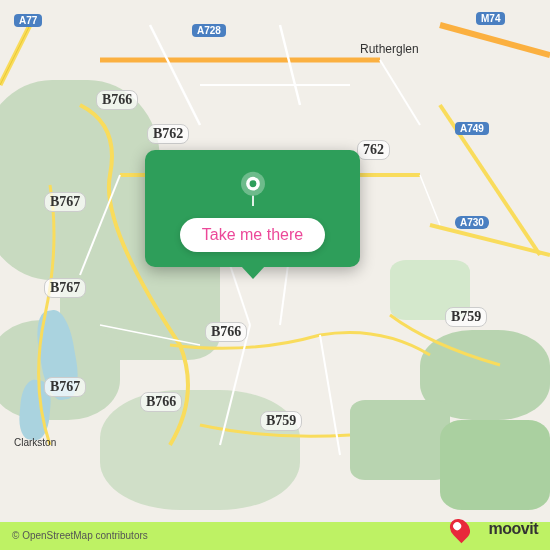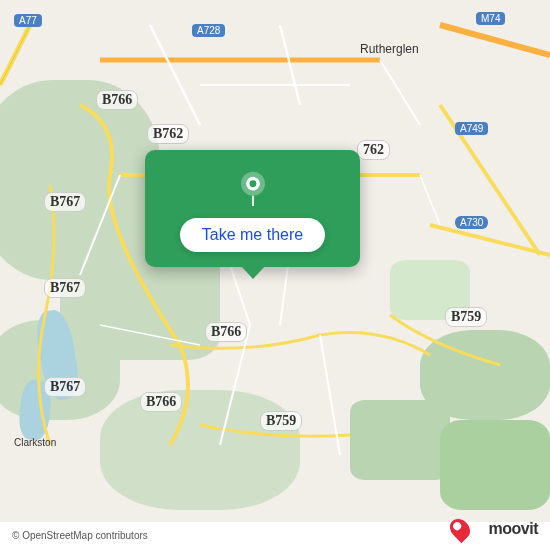--- a/index.html
+++ b/index.html
@@ -54,21 +54,21 @@
       white-space: nowrap;
       font-family: Liberation Serif, serif;
     }
 
     .road-label-blue {
       position: absolute;
       background-color: #4a7fc1;
       border-radius: 4px;
       padding: 1px 5px;
       font-size: 10px;
-      font-weight: normal;
+      font-weight: bold;
       color: white;
       white-space: nowrap;
     }
 
     
     .popup-card {
       position: absolute;
       top: 150px;
       left: 145px;
       width: 215px;
@@ -96,38 +96,38 @@
     .pin-icon {
       width: 36px;
       height: 36px;
       margin: 0 auto 8px auto;
       display: block;
     }
 
     .take-me-btn {
       display: inline-block;
       background-color: white;
-      color: #1d4ed8;
+      color: #ec4899;
       border: none;
       border-radius: 20px;
       padding: 8px 22px;
       font-size: 16px;
       font-weight: 500;
       cursor: pointer;
       margin-top: 4px;
       box-shadow: 0 2px 6px rgba(0,0,0,0.15);
     }
 
     
     .bottom-bar {
       position: absolute;
       bottom: 0;
       left: 0;
       right: 0;
-      background-color: #ffffff;
+      background-color: #bef264;
       padding: 8px 12px 6px 12px;
       z-index: 200;
       border-top: 1px solid #eee;
     }
 
     .osm-attribution {
       font-size: 10px;
       color: #555;
       margin-bottom: 3px;
     }

